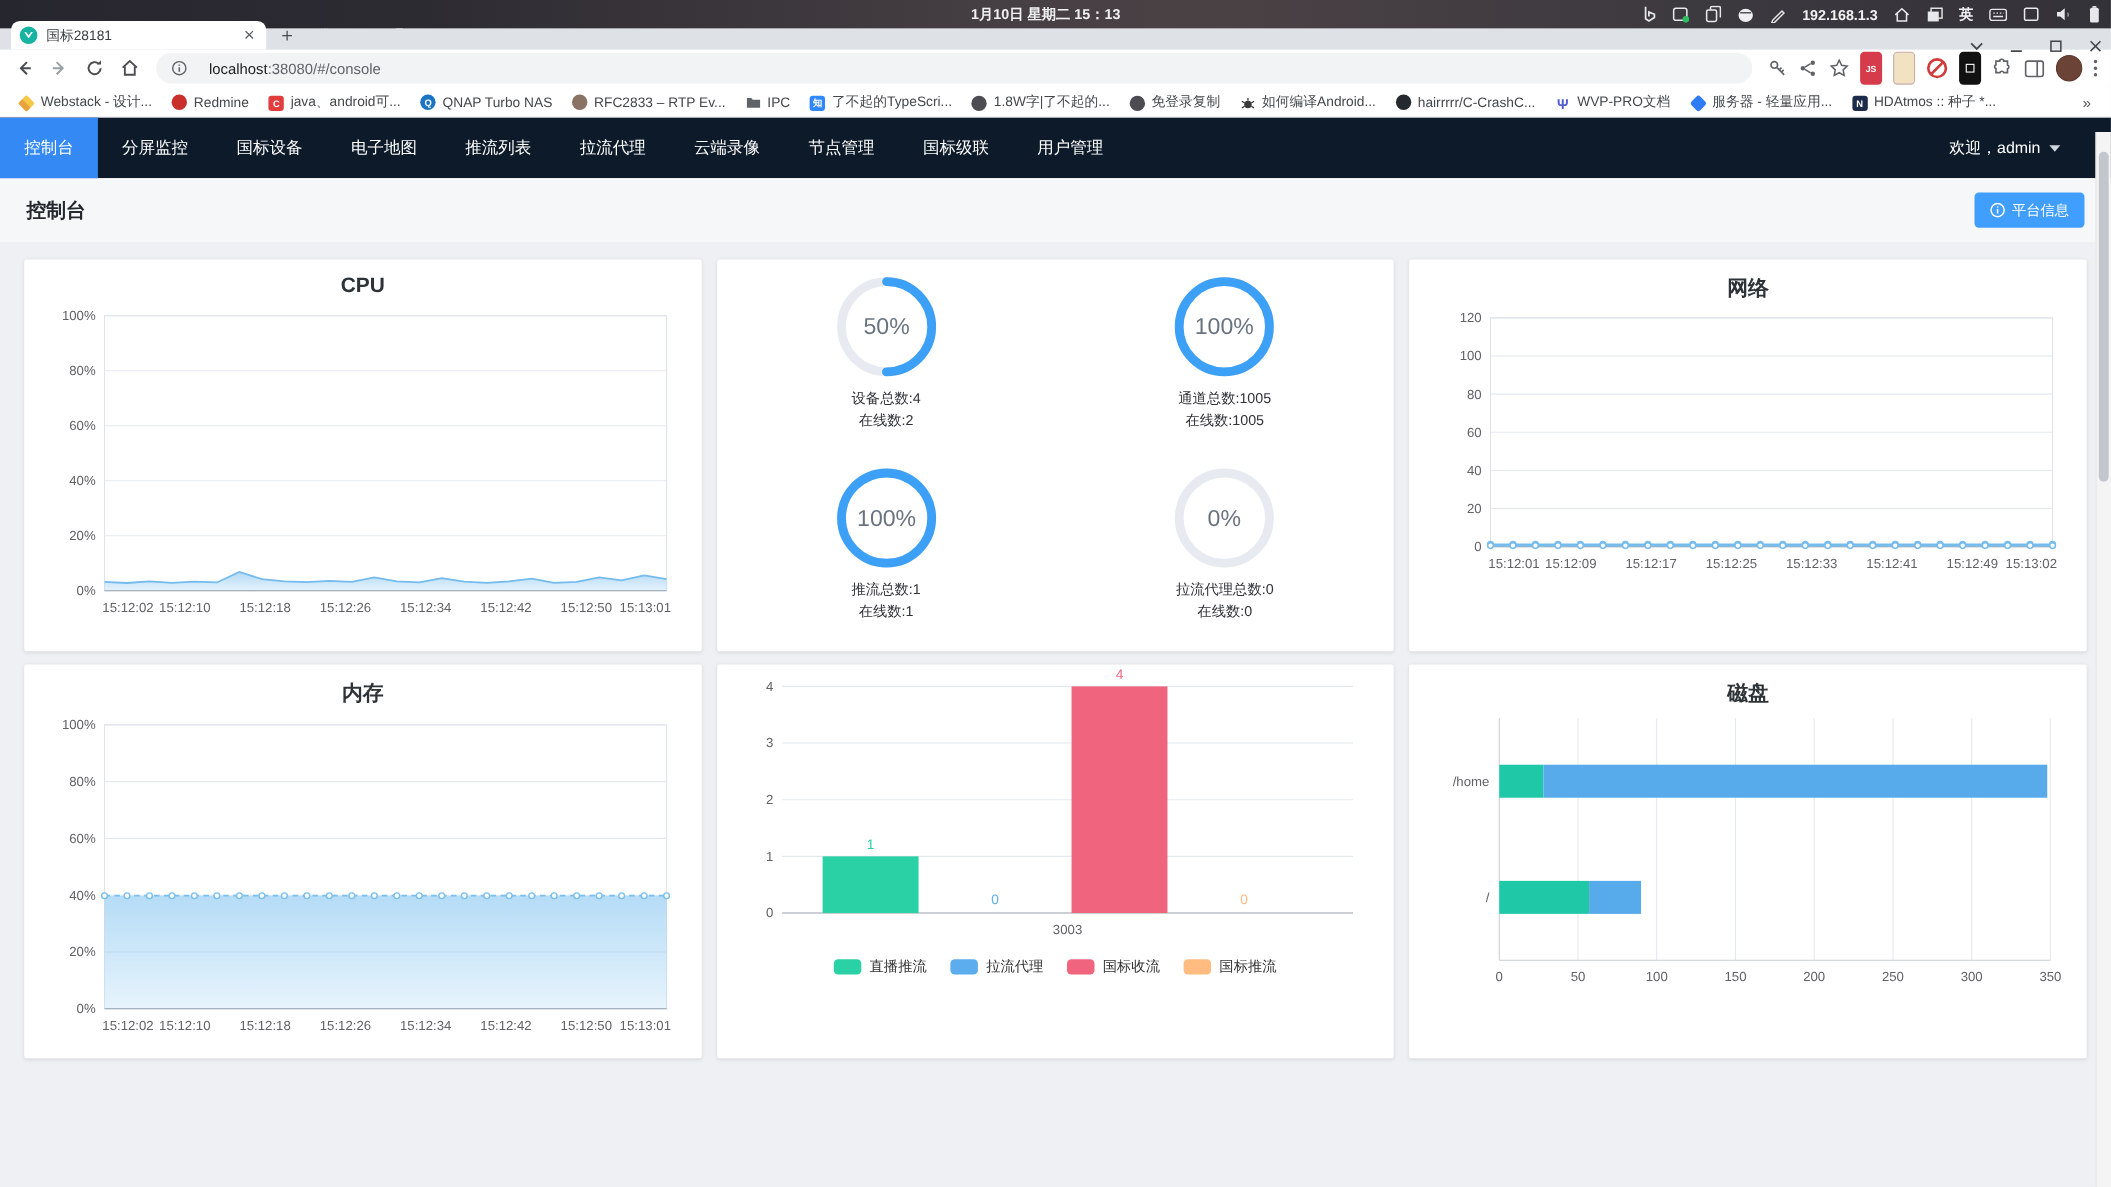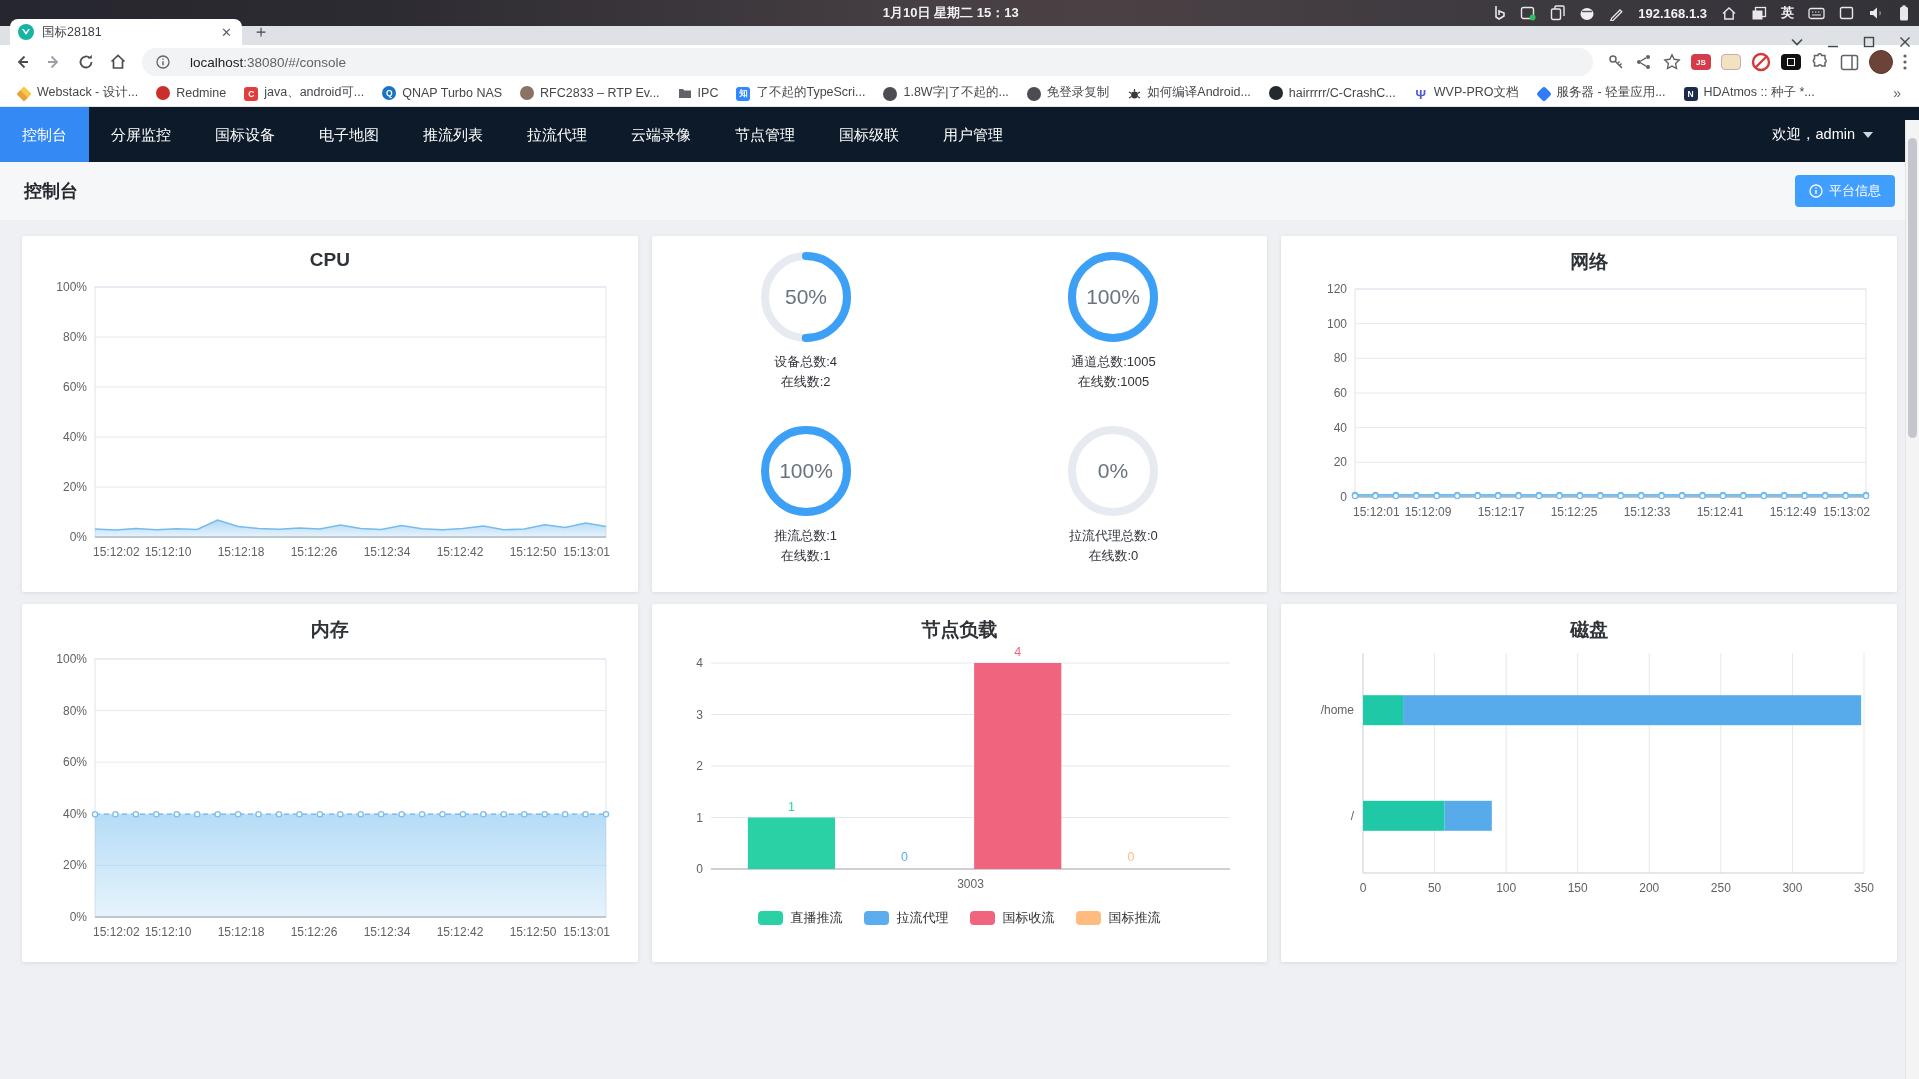--- a/index.html
+++ b/index.html
@@ -27,21 +27,21 @@
   .newtab { width:26px; height:26px; margin:0 0 1px 6px; display:flex; align-items:center; justify-content:center;
     color:#45494d; font-size:17px; }
   .winctl { position:absolute; right:8px; top:0; height:32px; display:flex; align-items:center; gap:24px; color:#43484d; }
 
   .toolbar { height:34px; background:#fff; display:flex; align-items:center; padding:0 8px; gap:4px; }
   .tbtn { width:28px; height:28px; display:flex; align-items:center; justify-content:center; flex:none; }
   .urlbox { flex:1; height:28px; margin:0 6px; background:#f1f3f4; border-radius:14px;
     display:flex; align-items:center; gap:20px; padding:0 14px; font-size:13.5px; color:#202124; }
   .urlbox .rest { color:#5f6368; }
   .toolbar .right { display:flex; align-items:center; gap:10px; padding:0 4px; }
-  .ext { width:20px; height:16px; border-radius:4px; display:flex; align-items:center; justify-content:center;
+  .ext { width:20px; height:30px; border-radius:4px; display:flex; align-items:center; justify-content:center;
     font-size:8px; font-weight:bold; color:#fff; flex:none; }
   .avatar { width:24px; height:24px; border-radius:50%; background:#6b4437; border:1px solid #5a382d; }
 
   .bookmarks { height:28px; background:#fff; border-bottom:1px solid #e4e6e8; display:flex; align-items:center;
     padding:0 10px; gap:4px; font-size:12.5px; color:#44484c; }
   .bm { display:flex; align-items:flex-end; gap:6px; padding:3px 7px; border-radius:6px; white-space:nowrap; }
   .bm .ic { width:14px; height:14px; flex:none; display:flex; align-items:center; justify-content:center;
     font-size:9px; font-weight:bold; color:#fff; border-radius:3px; }
   .bm-spacer { flex:1; }
   .bm-more { color:#5f6368; font-size:14px; padding:0 8px; }
@@ -587,21 +587,20 @@
           <circle cx="487.24" cy="171.316" r="2.6" fill="#fff" stroke="#79bfef" stroke-width="1.3"></circle>
           <circle cx="507.68" cy="171.316" r="2.6" fill="#fff" stroke="#79bfef" stroke-width="1.3"></circle>
           <circle cx="528.12" cy="171.316" r="2.6" fill="#fff" stroke="#79bfef" stroke-width="1.3"></circle>
           <circle cx="548.56" cy="171.316" r="2.6" fill="#fff" stroke="#79bfef" stroke-width="1.3"></circle>
           <circle cx="569" cy="171.316" r="2.6" fill="#fff" stroke="#79bfef" stroke-width="1.3"></circle>
         </svg>
       </div>
   </div>
 
   <div class="card h2">
-    <div class="title">节点负载</div>
     <div class="chartwrap">
         <svg id="c-nodeload" width="585" height="262" viewBox="0 0 585 262">
           <text x="36" y="230" text-anchor="end" fill="#606266" font-size="12">0</text>
           <line x1="44" x2="563" y1="174.5" y2="174.5" stroke="#e4e9f0"></line>
           <text x="36" y="178.5" text-anchor="end" fill="#606266" font-size="12">1</text>
           <line x1="44" x2="563" y1="123" y2="123" stroke="#e4e9f0"></line>
           <text x="36" y="127" text-anchor="end" fill="#606266" font-size="12">2</text>
           <line x1="44" x2="563" y1="71.5" y2="71.5" stroke="#e4e9f0"></line>
           <text x="36" y="75.5" text-anchor="end" fill="#606266" font-size="12">3</text>
           <line x1="44" x2="563" y1="20" y2="20" stroke="#e4e9f0"></line>

